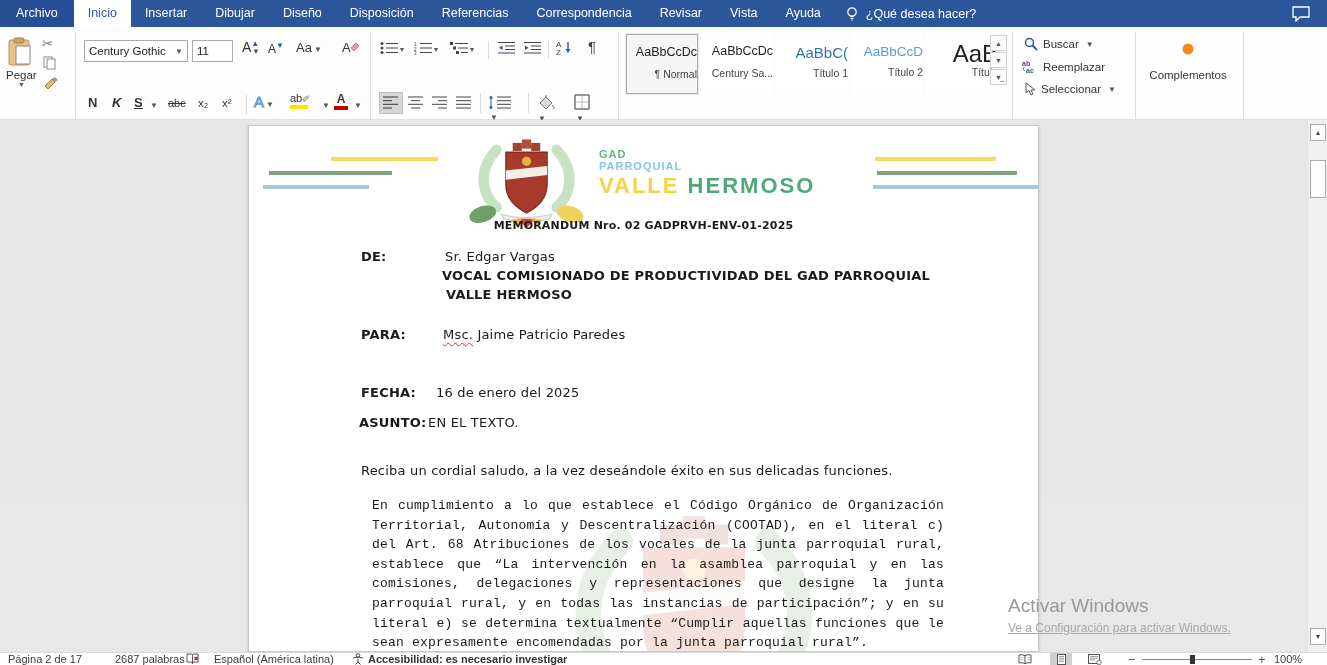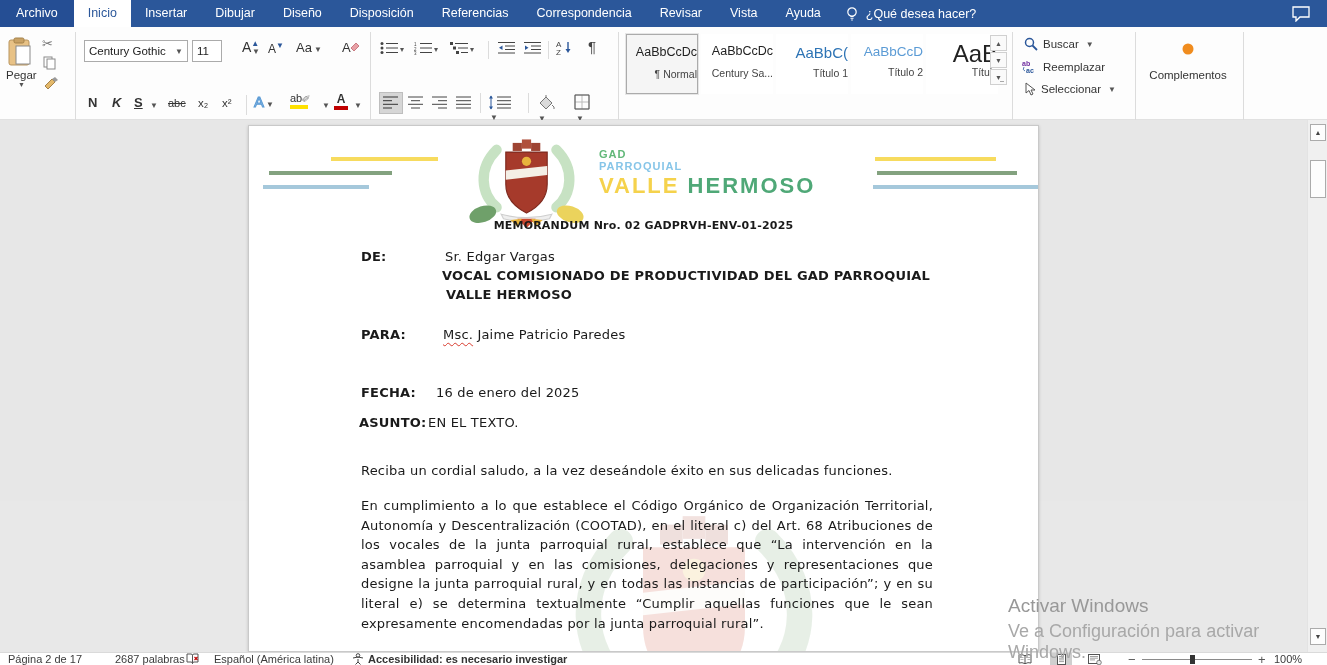--- a/index.html
+++ b/index.html
@@ -31,37 +31,37 @@
   .gbtn { width:17px; height:16px; border:1px solid #D0D0D0; background:#FAFAFA; font-size:7px; color:#555; display:flex; align-items:center; justify-content:center; }
   .edrow { position:absolute; display:flex; align-items:center; gap:5px; font-size:11.5px; color:#333;text-align:right; }
 
   
   #canvas { position:absolute; left:0; top:120px; width:1327px; height:381px; background:#E7E7E7; }
   #page { position:absolute; left:248px; top:5px; width:791px; height:527px; background:#FFF; border:1px solid #C9C9C9; box-shadow:0 1px 3px rgba(0,0,0,.18); overflow:hidden; }
   .doc { font-family:"DejaVu Sans", sans-serif; font-size:13px; color:#1a1a1a; letter-spacing:.2px; }
   .hline { position:absolute; height:4px; }
   .lbl { font-weight:bold; }
   .squiggle { text-decoration:underline wavy #D83B2E 1px; text-underline-offset:3px; }
-  #para2 { position:absolute; left:112px; top:370px; width:572px; text-align:justify; line-height:19.6px; z-index:2; }
+  #para2 { position:absolute; left:123px; top:370px; width:572px; text-align:justify; line-height:19.6px; z-index:2;font-family:Liberation Mono, monospace; }
   #watermark { opacity:.16; z-index:1; }
 
   
   #scrollbar { position:absolute; right:0; top:120px; width:20px; height:532px; background:#F0F0F0; border-left:1px solid #E3E3E3; }
   .sbtn { position:absolute; left:2px; width:16px; height:17px; background:#FDFDFD; border:1px solid #ABABAB; color:#444; font-size:7px; display:flex; align-items:center; justify-content:center; }
   #sthumb { position:absolute; left:2px; top:40px; width:16px; height:38px; background:#FDFDFD; border:1px solid #ABABAB; }
 
   
   #statusbar { position:absolute; left:0; top:652px; width:1327px; height:13px; background:#FFFFFF; border-top:1px solid #DADADA; font-size:11px; color:#3B3B3B; }
   #statusbar .it { position:absolute; top:0px; line-height:13px; white-space:nowrap; }
   .zoomtrack { position:absolute; top:6px; height:1px; background:#8A8A8A; }
 
   
   #activate { position:absolute; left:1008px; top:595px; color:#9B9B9B; z-index:5; }
   #activate .l1 { font-size:19px; color:#989898; }
-  #activate .l2 { font-size:18px; color:#A8A8A8; margin-top:4px; }
+  #activate .l2 { font-size:12px; color:#A8A8A8; margin-top:4px;text-decoration:underline; }
 
   svg { display:block; }
 </style>
 </head>
 <body>
 
 <div id="tabbar">
   <div class="tab file">Archivo</div>
   <div class="tab active">Inicio</div>
   <div class="tab">Insertar</div>
@@ -119,21 +119,21 @@
         <path d="M1 1 h4 M1 1 v4" stroke="#777" fill="none"></path>
         <path d="M3.5 3.5 L8 8 M8 8 h-3 M8 8 v-3" stroke="#777" fill="none"></path>
       </svg>
   </div>
   <div class="vsep" style="left:75px;"></div>
 
   <div class="combo" style="left:84px; top:13px; width:104px;">
     <span>Century Gothic</span>
       <span class="chev">▼</span>
   </div>
-  <div class="combo" style="left:192px; top:13px; width:30px;gap:41px;">
+  <div class="combo" style="left:192px; top:13px; width:41px;gap:41px;">
     <span>11</span>
       <span class="chev">▼</span>
   </div>
   <div class="abs" style="left:242px; top:12px; font-size:14px; color:#333;">A<span style="font-size:8px; vertical-align:super; color:#2B579A;">▲</span></div>
   <div class="abs" style="left:268px; top:14px; font-size:12px; color:#333;">A<span style="font-size:8px; vertical-align:super; color:#2B579A;">▼</span></div>
   <div class="abs" style="left:296px; top:13px; font-size:13px; color:#333;"><span>Aa</span><span class="chev">▼</span></div>
   <div class="abs" style="left:342px; top:12px;">
     <svg width="18" height="16" viewBox="0 0 18 16">
         <text x="0" y="13" font-size="13" fill="#333">A</text>
         <path d="M9 9 L14 4 L17 7 L12 12 Z" fill="#E8A0A6" stroke="#C97B82"></path>

